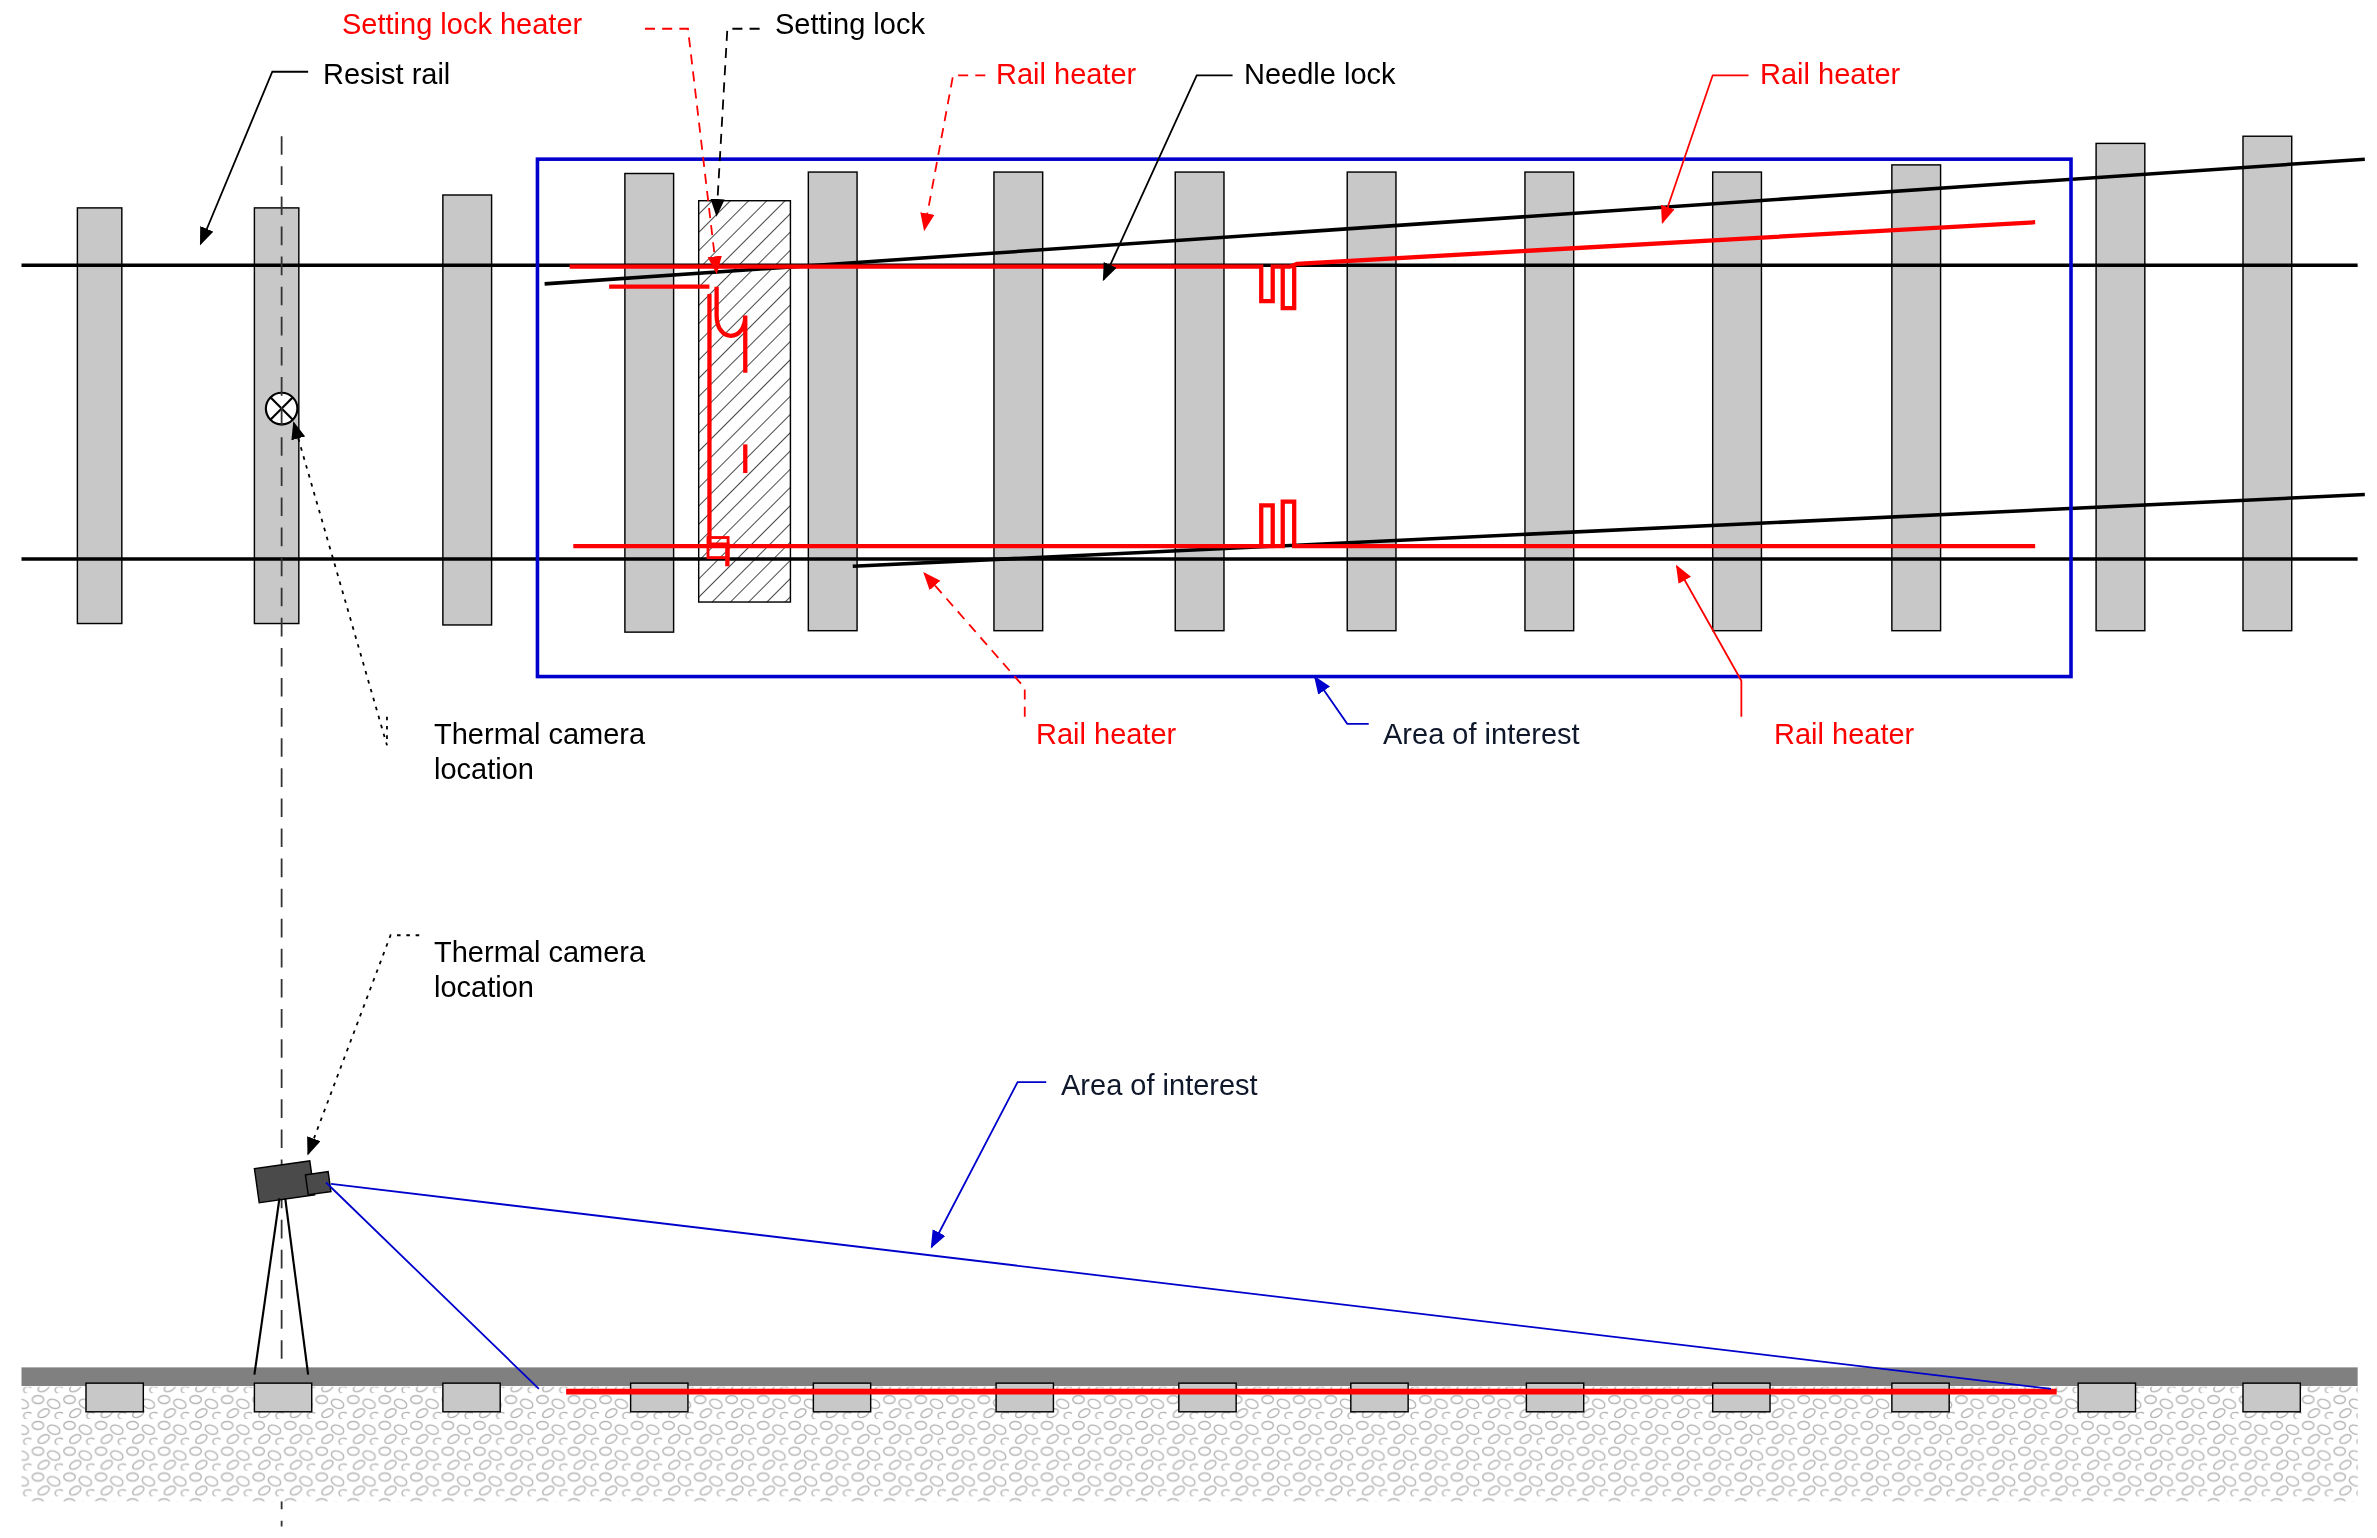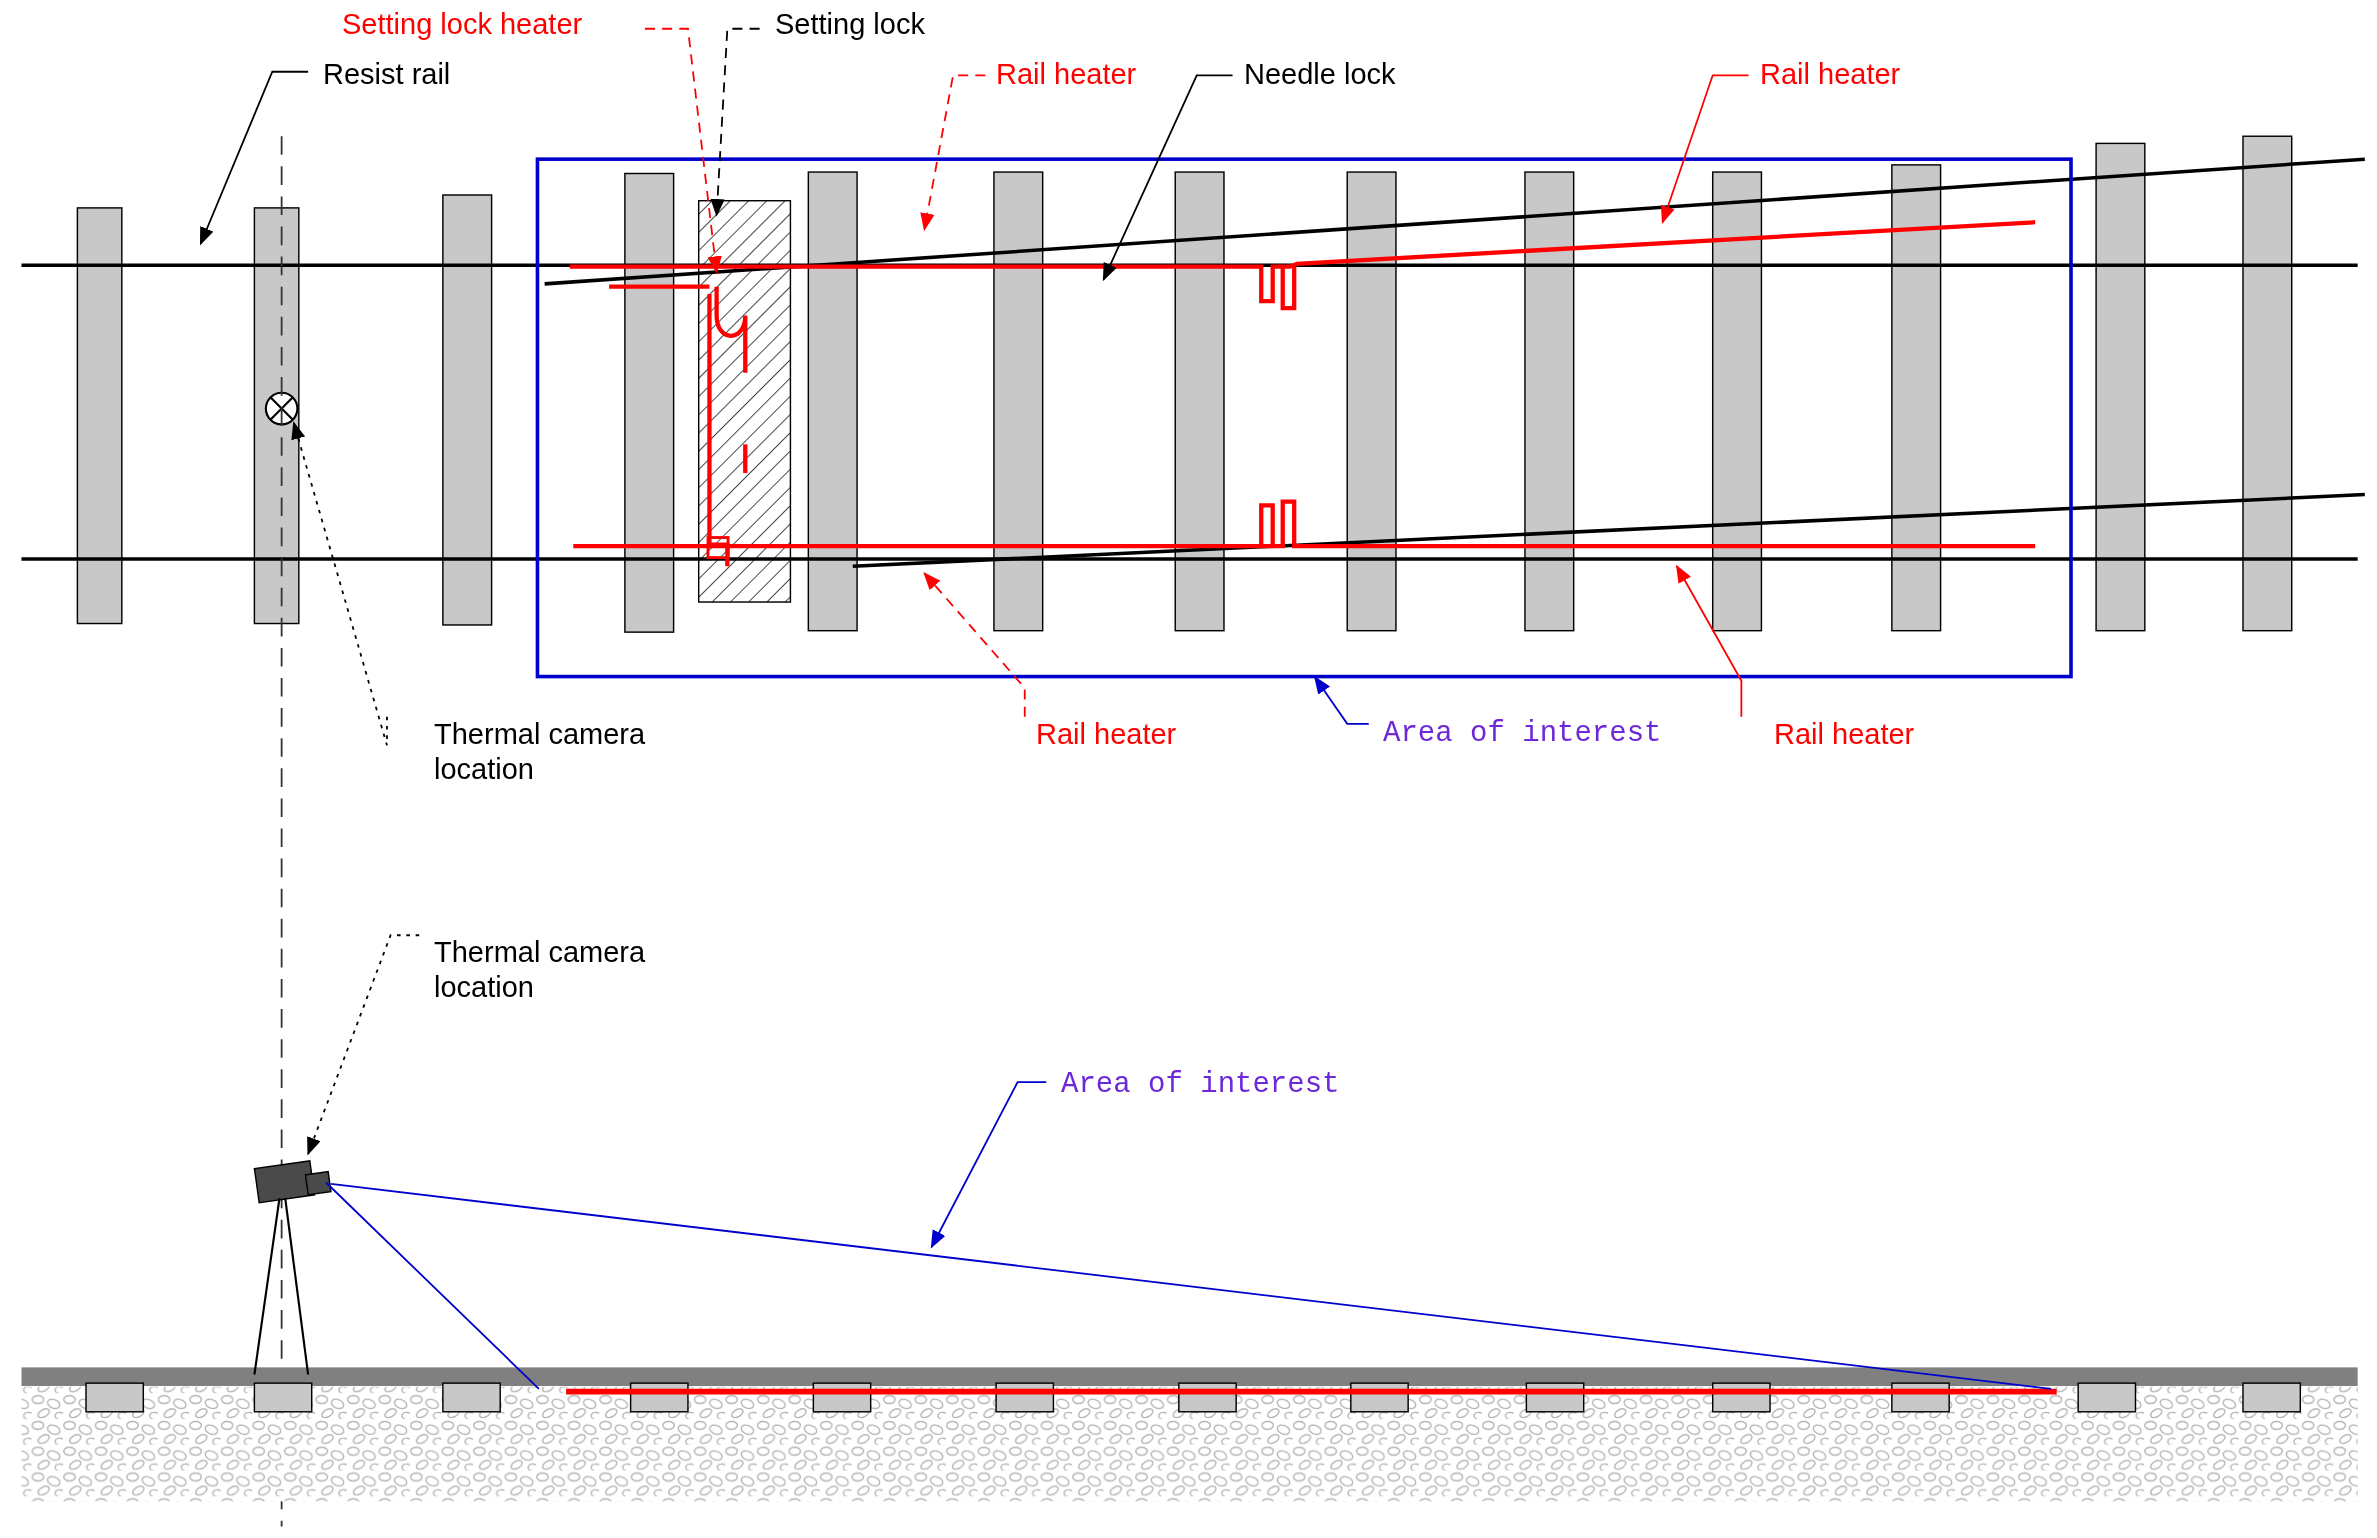--- a/index.html
+++ b/index.html
@@ -24,21 +24,21 @@
   }
   .lbl {
     position: absolute;
     font-family: "Liberation Sans", sans-serif;
     font-size: 29px;
     line-height: 1.2;
     white-space: pre;
     color: #000000;
   }
   .lbl.red { color: #ff0000; }
-  .lbl.blue { color: #6d28d9; font-family: Liberation Mono, monospace; }
+  .lbl.blue { color: #0f172a; }
 </style>
 </head>
 <body>
 
 <div id="stage">
 
   <svg width="2377" height="1538" viewBox="0 0 3317 2146">
 
     <defs>
       <pattern id="hatch" width="18" height="18" patternUnits="userSpaceOnUse" patternTransform="rotate(45)">

